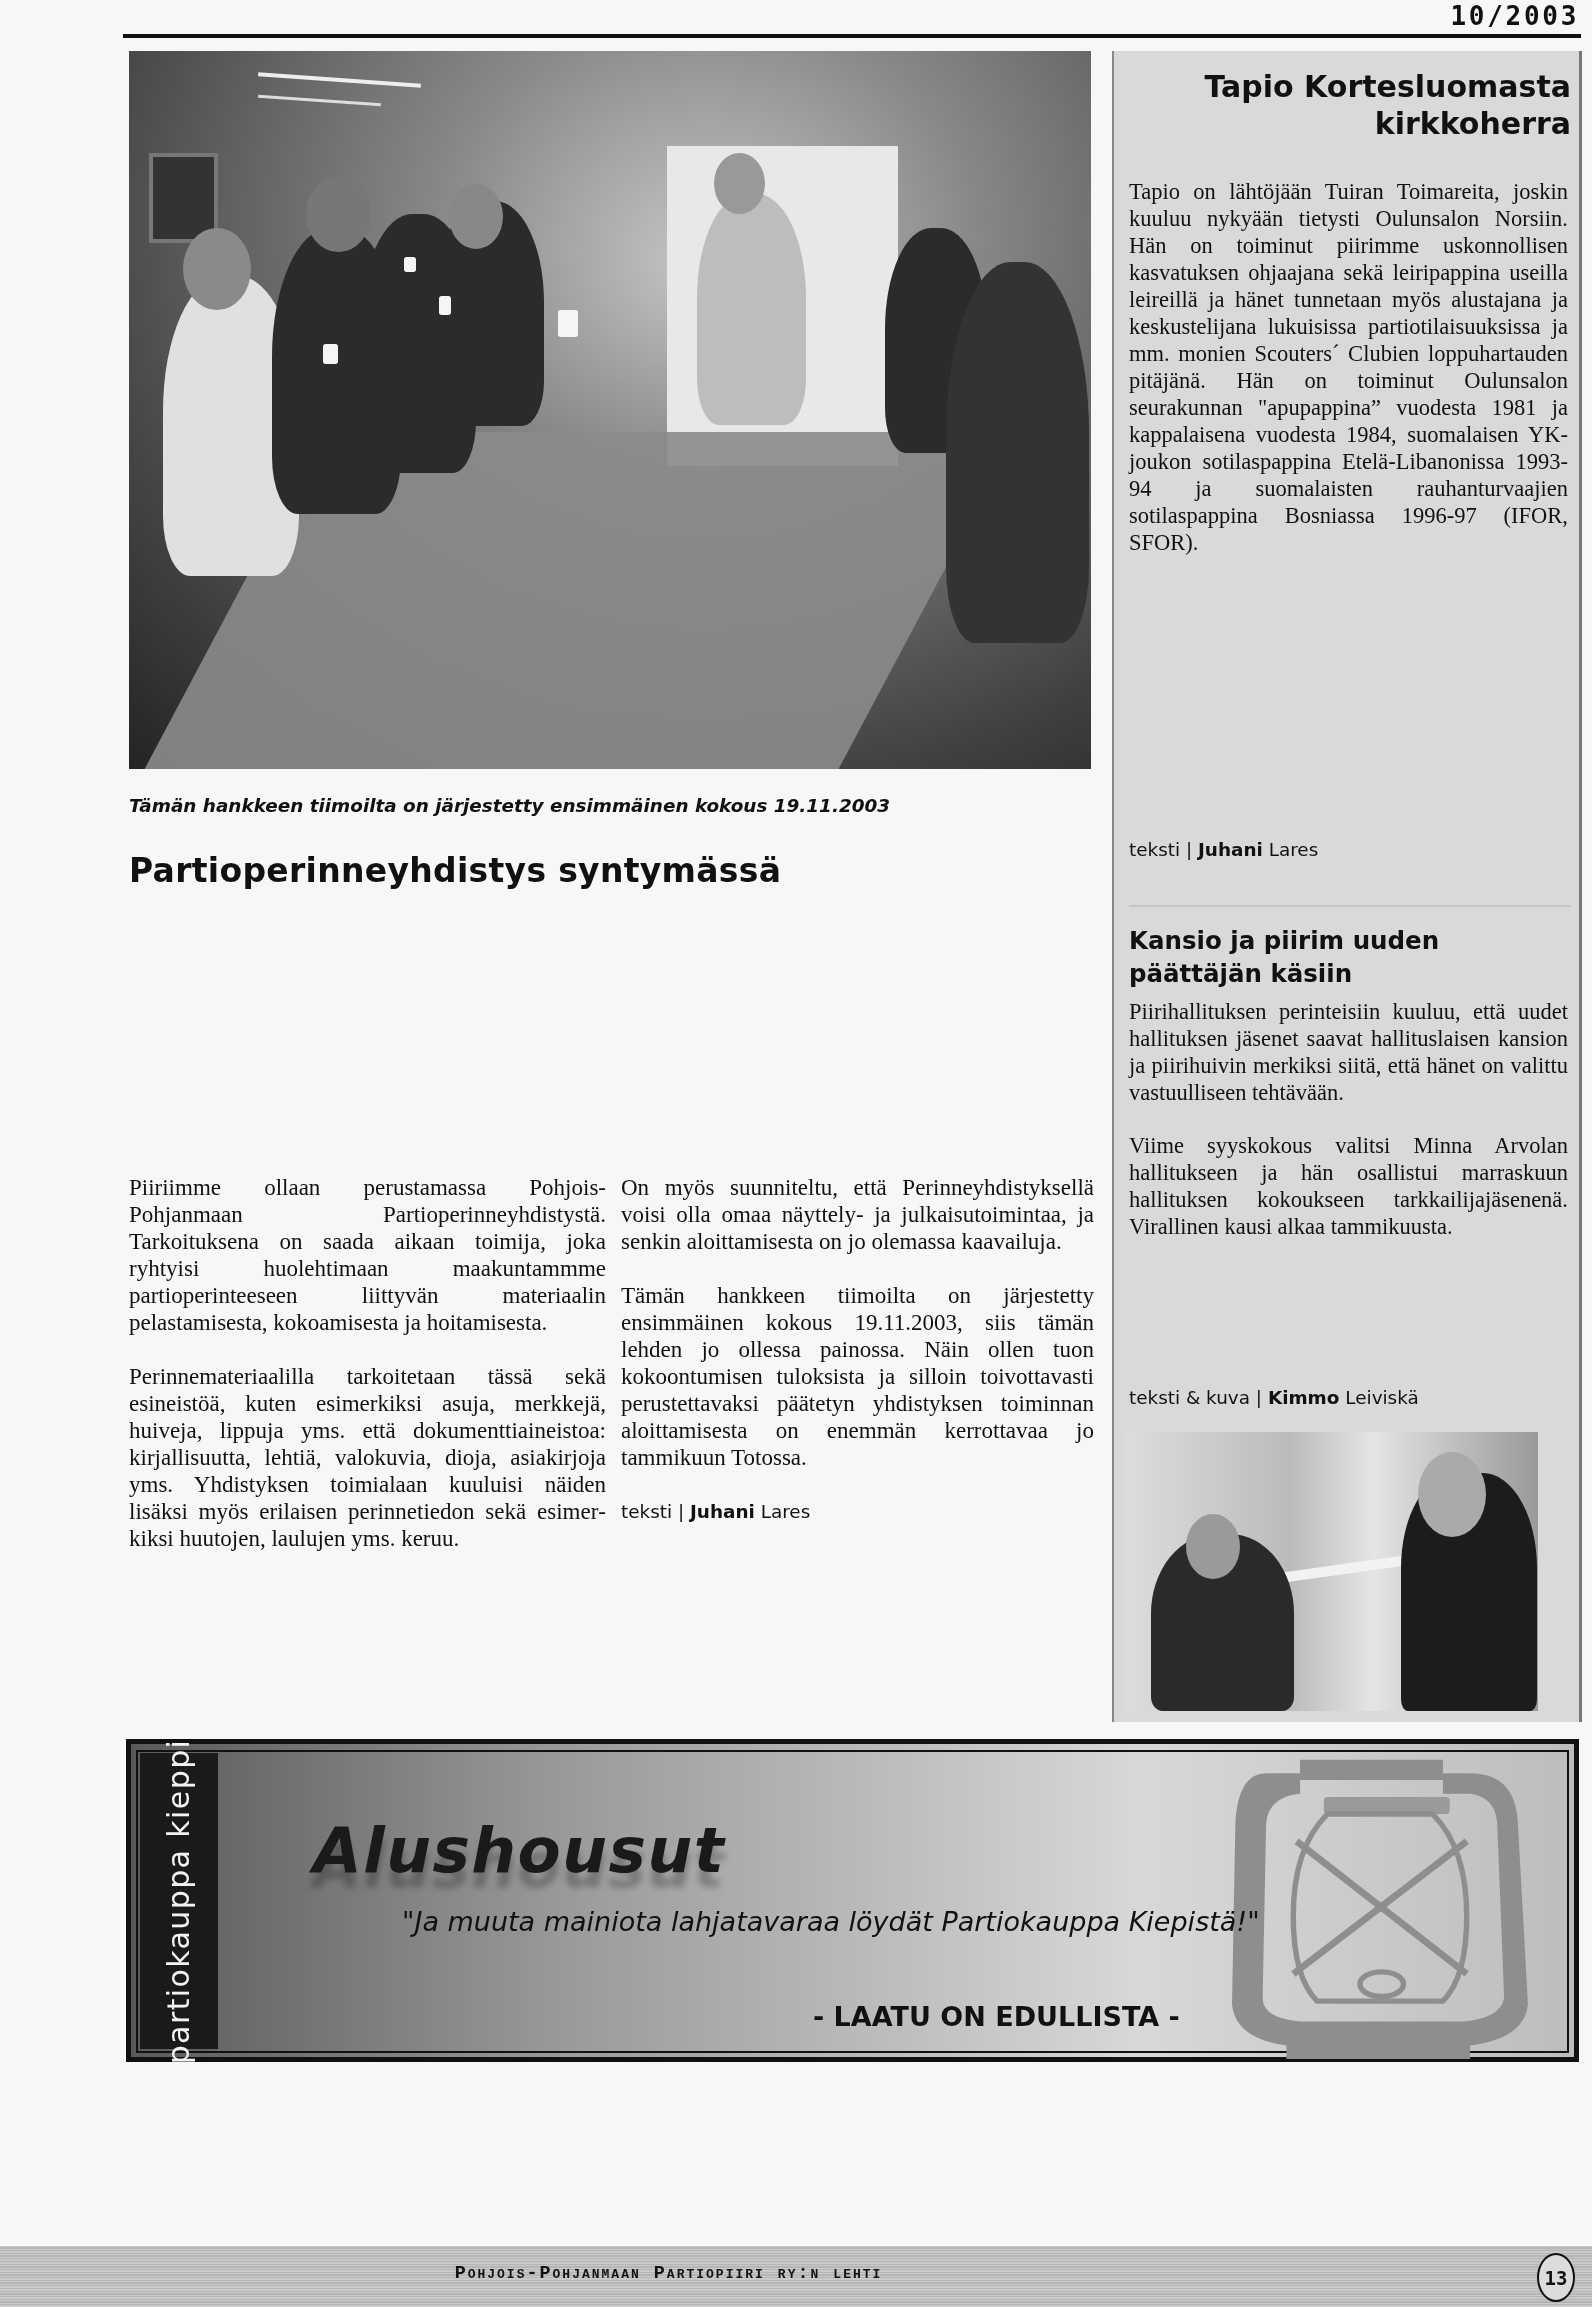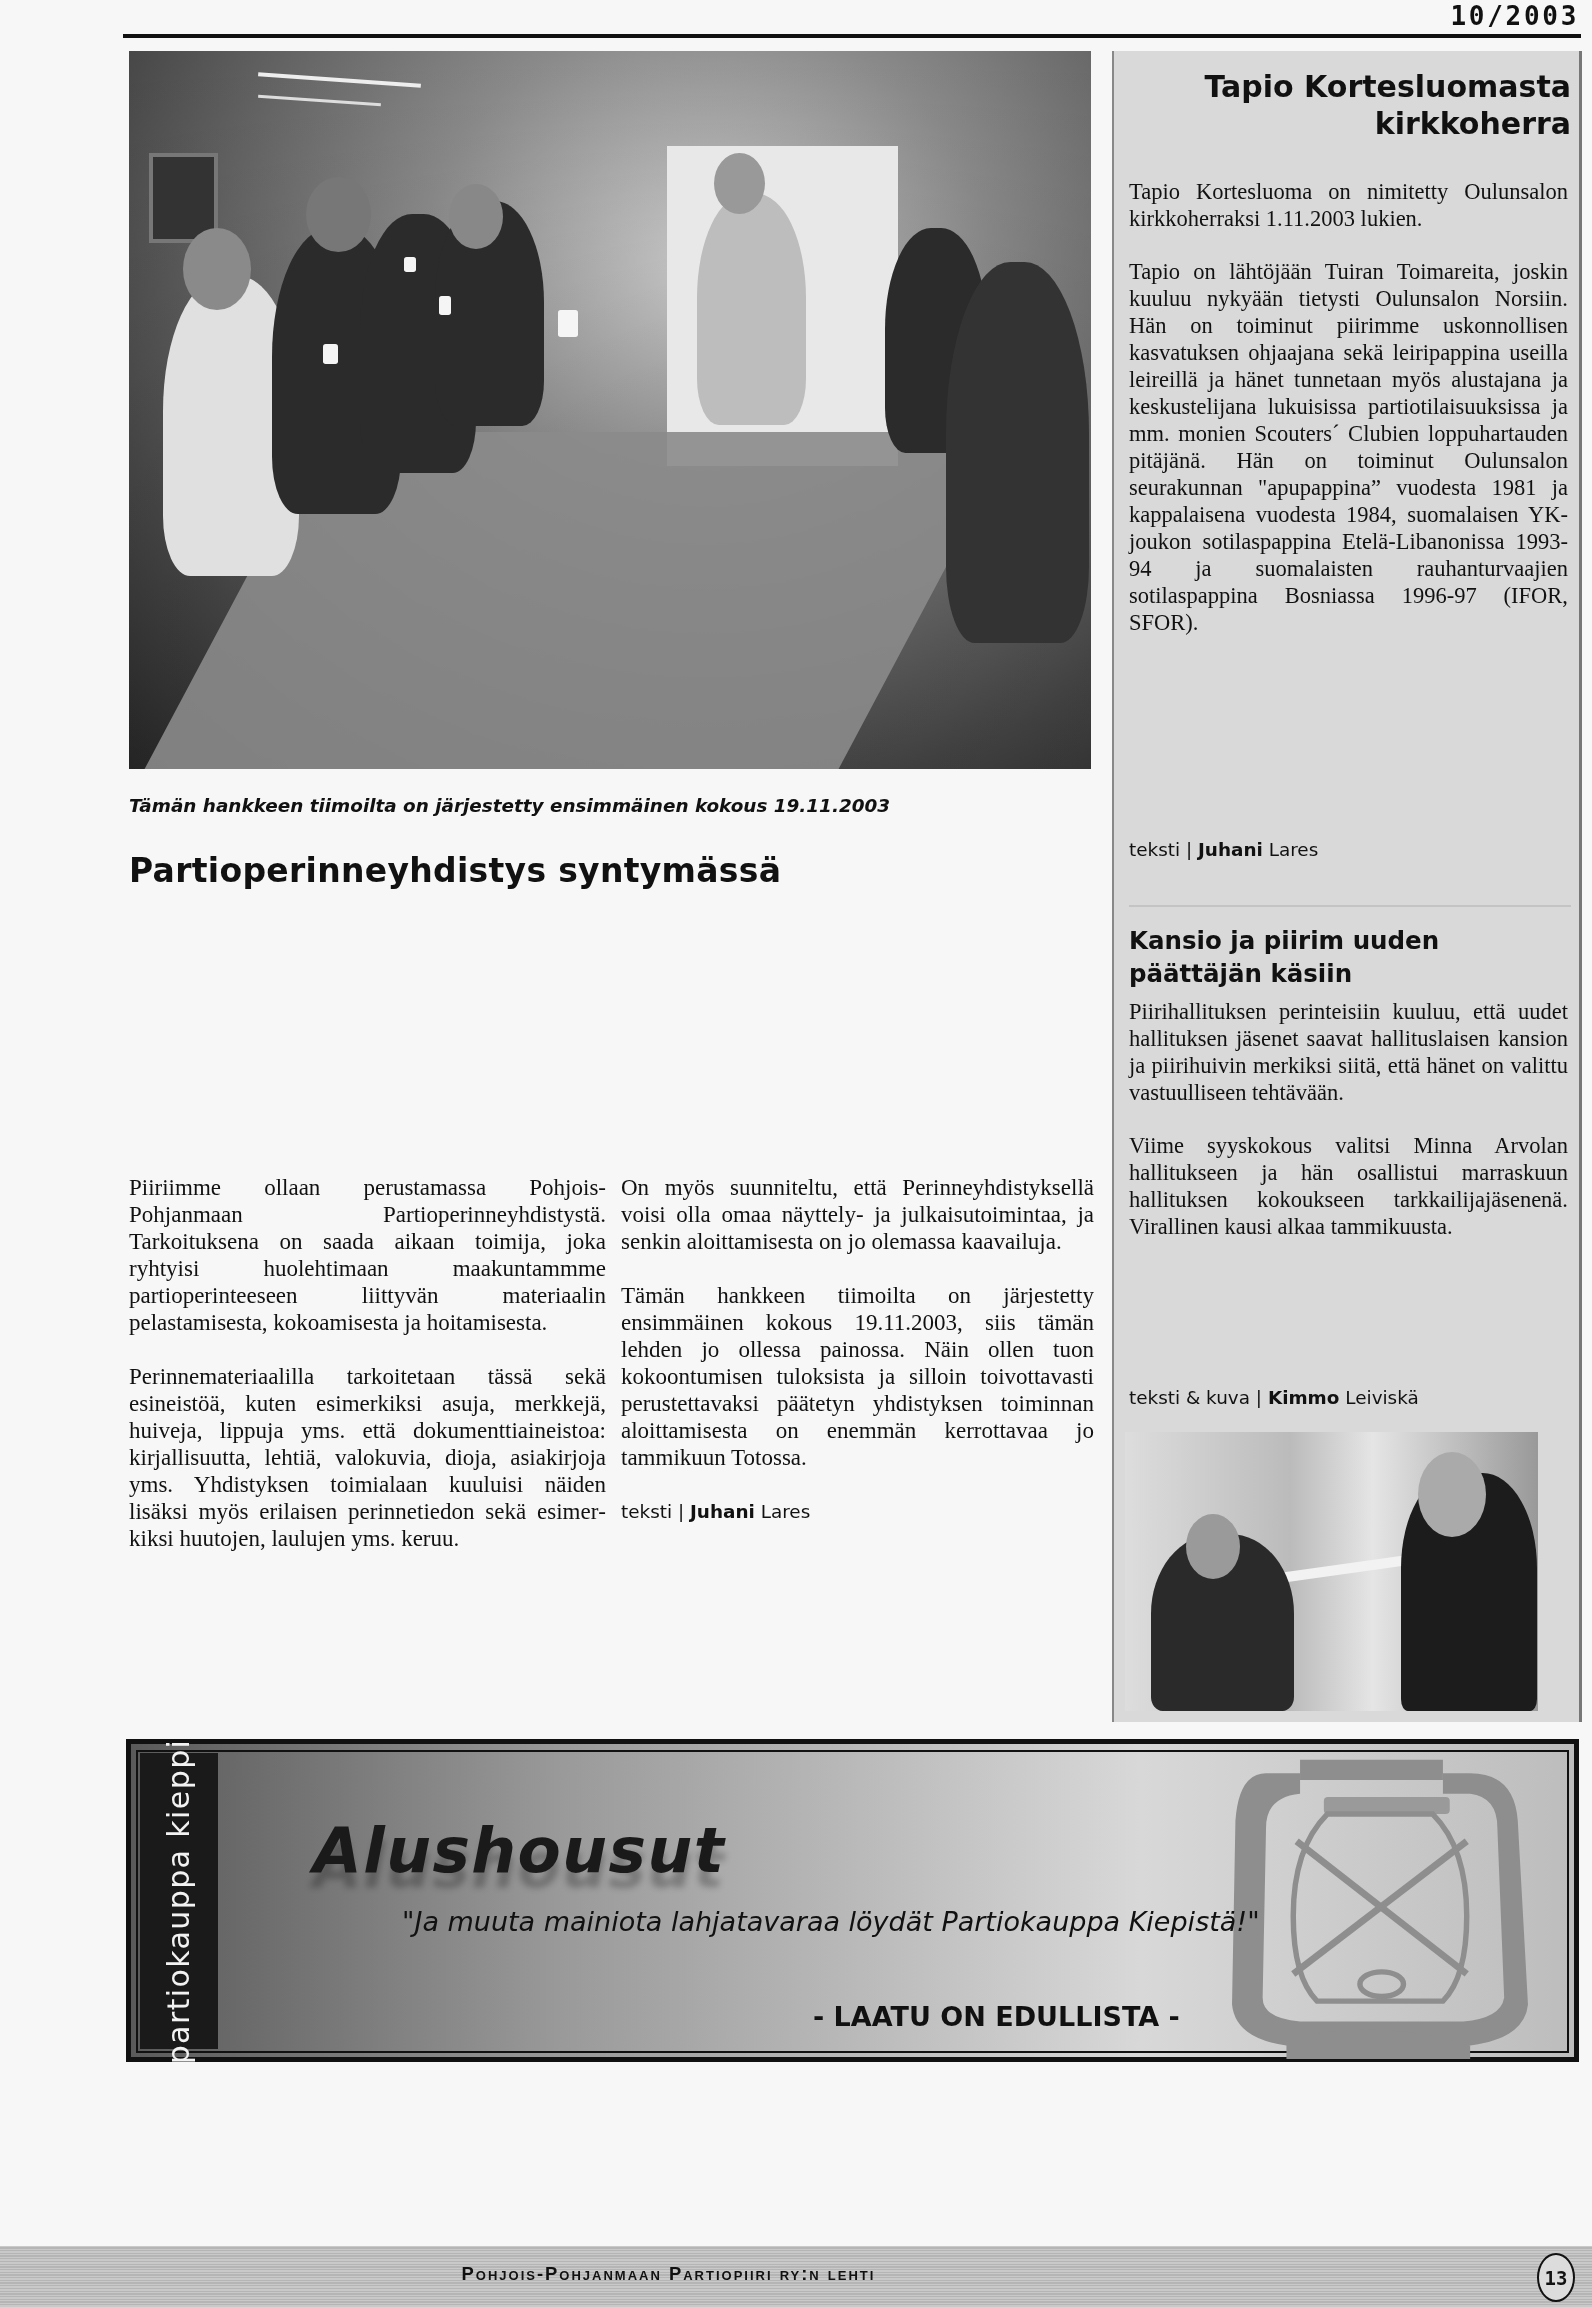--- a/index.html
+++ b/index.html
@@ -122,21 +122,21 @@
   }
   .ad-lantern { left: 1198px; top: 1746px; width: 381px; height: 313px; }
 
   
   .footer-band {
     left: 0; top: 2246px; width: 1593px; height: 61px;
     background: repeating-linear-gradient(180deg, #c9c9c9 0px, #c9c9c9 1.4px, #b5b5b5 1.4px, #b5b5b5 2.7px);
   }
   .footer-text {
     left: 0; top: 2263px; width: 1337px; text-align: center;
-    font-family: Liberation Sans, sans-serif; font-weight: bold; font-size: 18.4px;
+    font-family: Liberation Mono, monospace; font-weight: bold; font-size: 18.4px;
     letter-spacing: 2px; color: #111; font-variant: small-caps;
   }
   .page-num {
     left: 1537px; top: 2253px; width: 34px; height: 45px;
     border: 2.7px solid #111; border-radius: 50%; background: #dcdcdc;
     display: flex; align-items: center; justify-content: center;
     font-family: "DejaVu Sans Mono", monospace; font-weight: bold; font-size: 19px; color: #111;
   }
 </style>
 </head>
@@ -181,21 +181,20 @@
   <div class="byline">
     <span>teksti |</span>
     <b>Juhani</b>
     <span>Lares</span>
   </div>
 </div>
 
 <div class="abs sidebar"></div>
 <div class="abs sb-title sb-title1">Tapio Kortesluomasta kirkkoherra</div>
 <div class="abs sb-text sb-a1">
-  <p>Tapio Kortesluoma on nimitetty Ou­lunsalon kirkkoherraksi 1.11.2003 lukien.</p>
   <p>Tapio on lähtöjään Tuiran Toimareita, joskin kuuluu nykyään tietysti Oulun­salon Norsiin. Hän on toiminut piirim­me uskonnollisen kasvatuksen ohjaa­jana sekä leiripappina useilla leireillä ja hänet tunnetaan myös alustajana ja keskustelijana lukuisissa partiotilai­suuksissa ja mm. monien Scouters´ Clubien loppuhartauden pitäjänä. Hän on toiminut Oulunsalon seurakunnan "apupappina” vuodesta 1981 ja kappa­laisena vuodesta 1984, suomalaisen YK-joukon sotilaspappina Etelä-Liba­nonissa 1993-94 ja suomalaisten rauhanturvaajien sotilaspappina Bos­niassa 1996-97 (IFOR, SFOR).</p>
 </div>
 <div class="abs byline sb-by1">
   <span>teksti |</span>
   <b>Juhani</b>
   <span>Lares</span>
 </div>
 <div class="abs sb-divider"></div>
 <div class="abs sb-title sb-title2">Kansio ja piirim uuden päättäjän käsiin</div>
 <div class="abs sb-text sb-a2">

